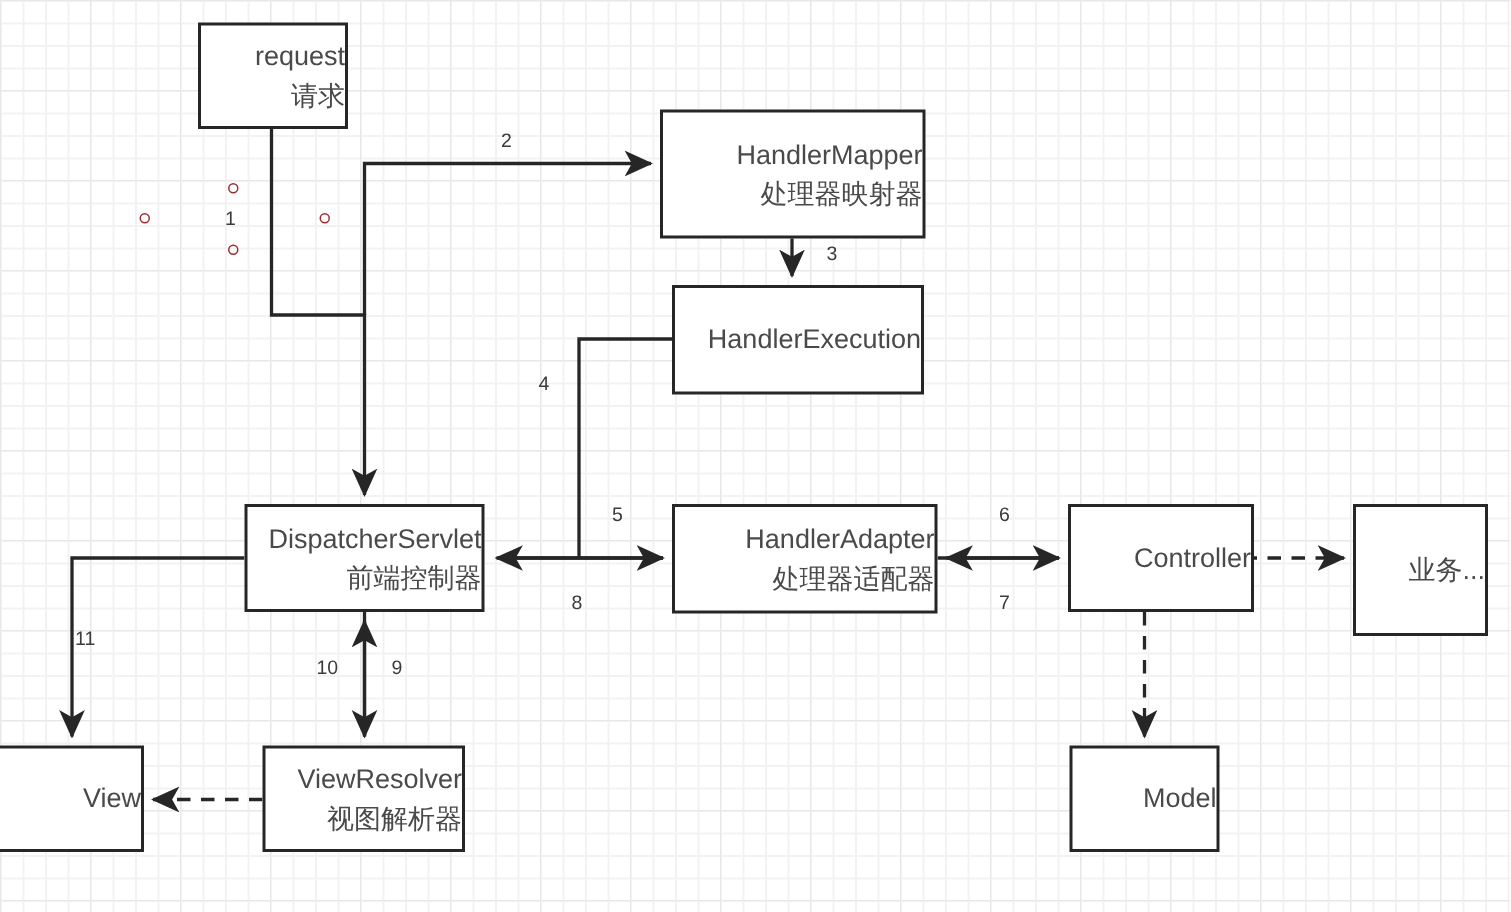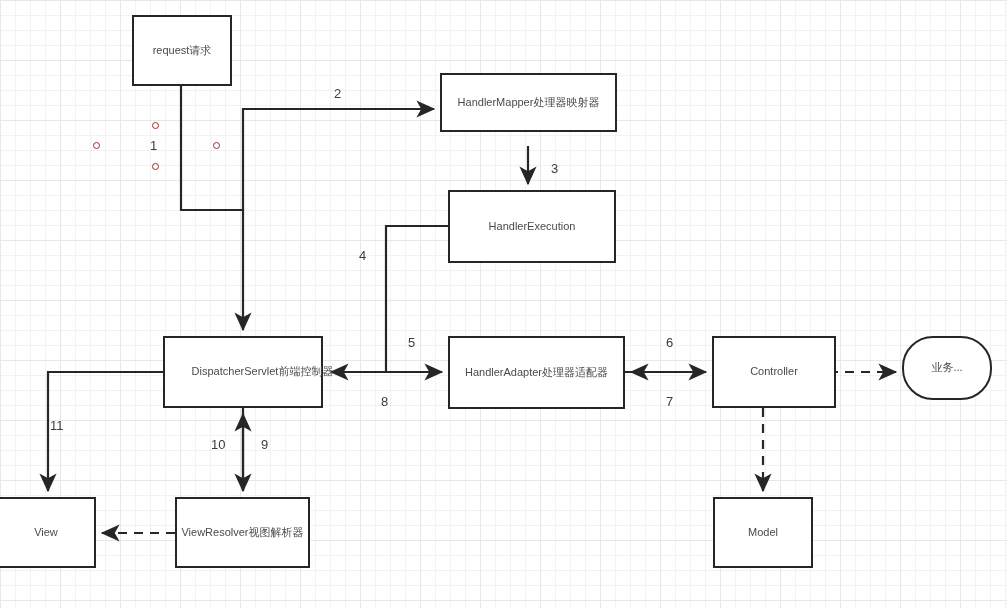--- a/index.html
+++ b/index.html
@@ -21,25 +21,25 @@
     background-position: 0px 0px, 0px 0px, 0px 0px, 0px 0px;
     overflow: hidden;
     font-family: "Liberation Sans", "DejaVu Sans", sans-serif;
   }
   .node {
     position: absolute;
     border: 2px solid #262626;
     background: #ffffff;
     box-sizing: border-box;
     display: flex;
-    flex-direction: row;
-    align-items: center;
+    flex-direction: column;
+    align-items: flex-end;
     justify-content: center;
     color: #4a4a4a;
-    font-size: 11px;
+    font-size: 18px;
     line-height: 1.45;
     text-align: center;
     z-index: 3;
   }
   .node .l1, .node .l2 { display: block; white-space: nowrap; }
   .edge-label {
     position: absolute;
     color: #3c3c3c;
     font-size: 13px;
     line-height: 1;
@@ -106,21 +106,21 @@
     <path class="wire-dashed" d="M175,533 L102,533" marker-end="url(#ah)"></path>
 
     <path class="wire" d="M163,372 L48,372 L48,491" marker-end="url(#ah)"></path>
   </svg>
 
   <div class="node" style="left:132px;top:15px;width:100px;height:71px;">
     <span class="l1">request</span>
     <span class="l2">请求</span>
   </div>
 
-  <div class="node" style="left:440px;top:73px;width:177px;height:59px;">
+  <div class="node" style="left:440px;top:73px;width:177px;height:86px;">
     <span class="l1">HandlerMapper</span>
     <span class="l2">处理器映射器</span>
   </div>
 
   <div class="node" style="left:448px;top:190px;width:168px;height:73px;">
     <span class="l1">HandlerExecution</span>
   </div>
 
   <div class="node" style="left:163px;top:336px;width:160px;height:72px;padding-left:39px;">
     <span class="l1">DispatcherServlet</span>
@@ -129,21 +129,21 @@
 
   <div class="node" style="left:448px;top:336px;width:177px;height:73px;">
     <span class="l1">HandlerAdapter</span>
     <span class="l2">处理器适配器</span>
   </div>
 
   <div class="node" style="left:712px;top:336px;width:124px;height:72px;">
     <span class="l1">Controller</span>
   </div>
 
-  <div class="node" style="left:902px;top:336px;width:90px;height:64px;border-radius:31px;">
+  <div class="node" style="left:902px;top:336px;width:90px;height:88px;">
     <span class="l1">业务...</span>
   </div>
 
   <div class="node" style="left:713px;top:497px;width:100px;height:71px;">
     <span class="l1">Model</span>
   </div>
 
   <div class="node" style="left:-4px;top:497px;width:100px;height:71px;">
     <span class="l1">View</span>
   </div>

